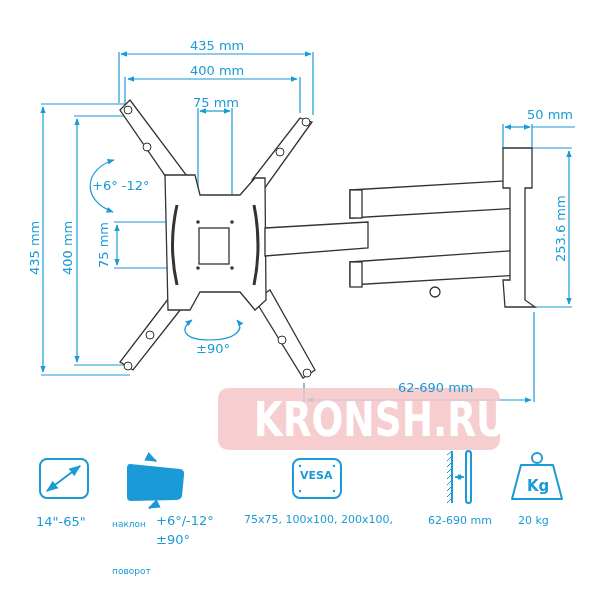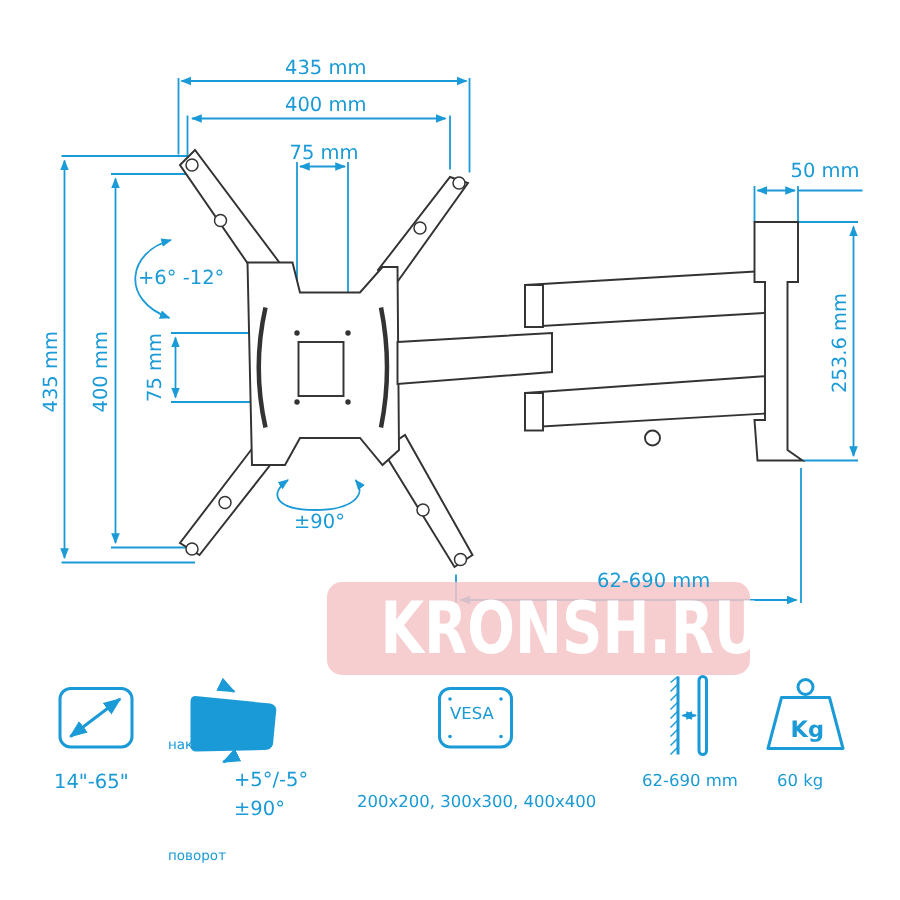--- a/index.html
+++ b/index.html
@@ -158,25 +158,25 @@
   <div class="lbl dim vert" style="left:60px;top:275px">400 mm</div>
   <div class="lbl dim vert" style="left:96px;top:268px">75 mm</div>
   <div class="lbl dim" style="left:92px;top:178px">+6° -12°</div>
   <div class="lbl dim" style="left:196px;top:341px">±90°</div>
   <div class="lbl dim" style="left:527px;top:107px">50 mm</div>
   <div class="lbl dim vert" style="left:553px;top:262px">253.6 mm</div>
   <div class="lbl dim" style="left:398px;top:380px">62-690 mm</div>
 
   <div class="feat-label" style="left:36px;top:514px;font-size:13px">14"-65"</div>
 
-  <div class="feat-label small-ru" style="left:112px;top:492px">наклон</div>
-  <div class="feat-label" style="left:156px;top:513px;font-size:13px">+5°/-5°</div>
+  <div class="feat-label small-ru" style="left:112px;top:519px">наклон</div>
+  <div class="feat-label" style="left:156px;top:513px;font-size:13px">+6°/-12°</div>
   <div class="feat-label small-ru" style="left:112px;top:566px">поворот</div>
   <div class="feat-label" style="left:156px;top:532px;font-size:13px">±90°</div>
 
-  <div class="feat-label" style="left:300px;top:469px;font-weight:normal;font-size:11px">VESA</div>
-  <div class="feat-label" style="left:238px;top:528px;font-size:11px">200x200, 300x300, 400x400</div>
+  <div class="feat-label" style="left:300px;top:469px;font-weight:bold;font-size:11px">VESA</div>
+  <div class="feat-label" style="left:244px;top:513px;font-size:11px">75x75, 100x100, 200x100,</div>
 
   <div class="feat-label" style="left:428px;top:514px;font-size:11px">62-690 mm</div>
 
   <div class="feat-label" style="left:527px;top:477px;font-weight:bold;font-size:15px">Kg</div>
-  <div class="feat-label" style="left:518px;top:514px;font-size:11px">60 kg</div>
+  <div class="feat-label" style="left:518px;top:514px;font-size:11px">20 kg</div>
 </div>
 
 </body></html>

